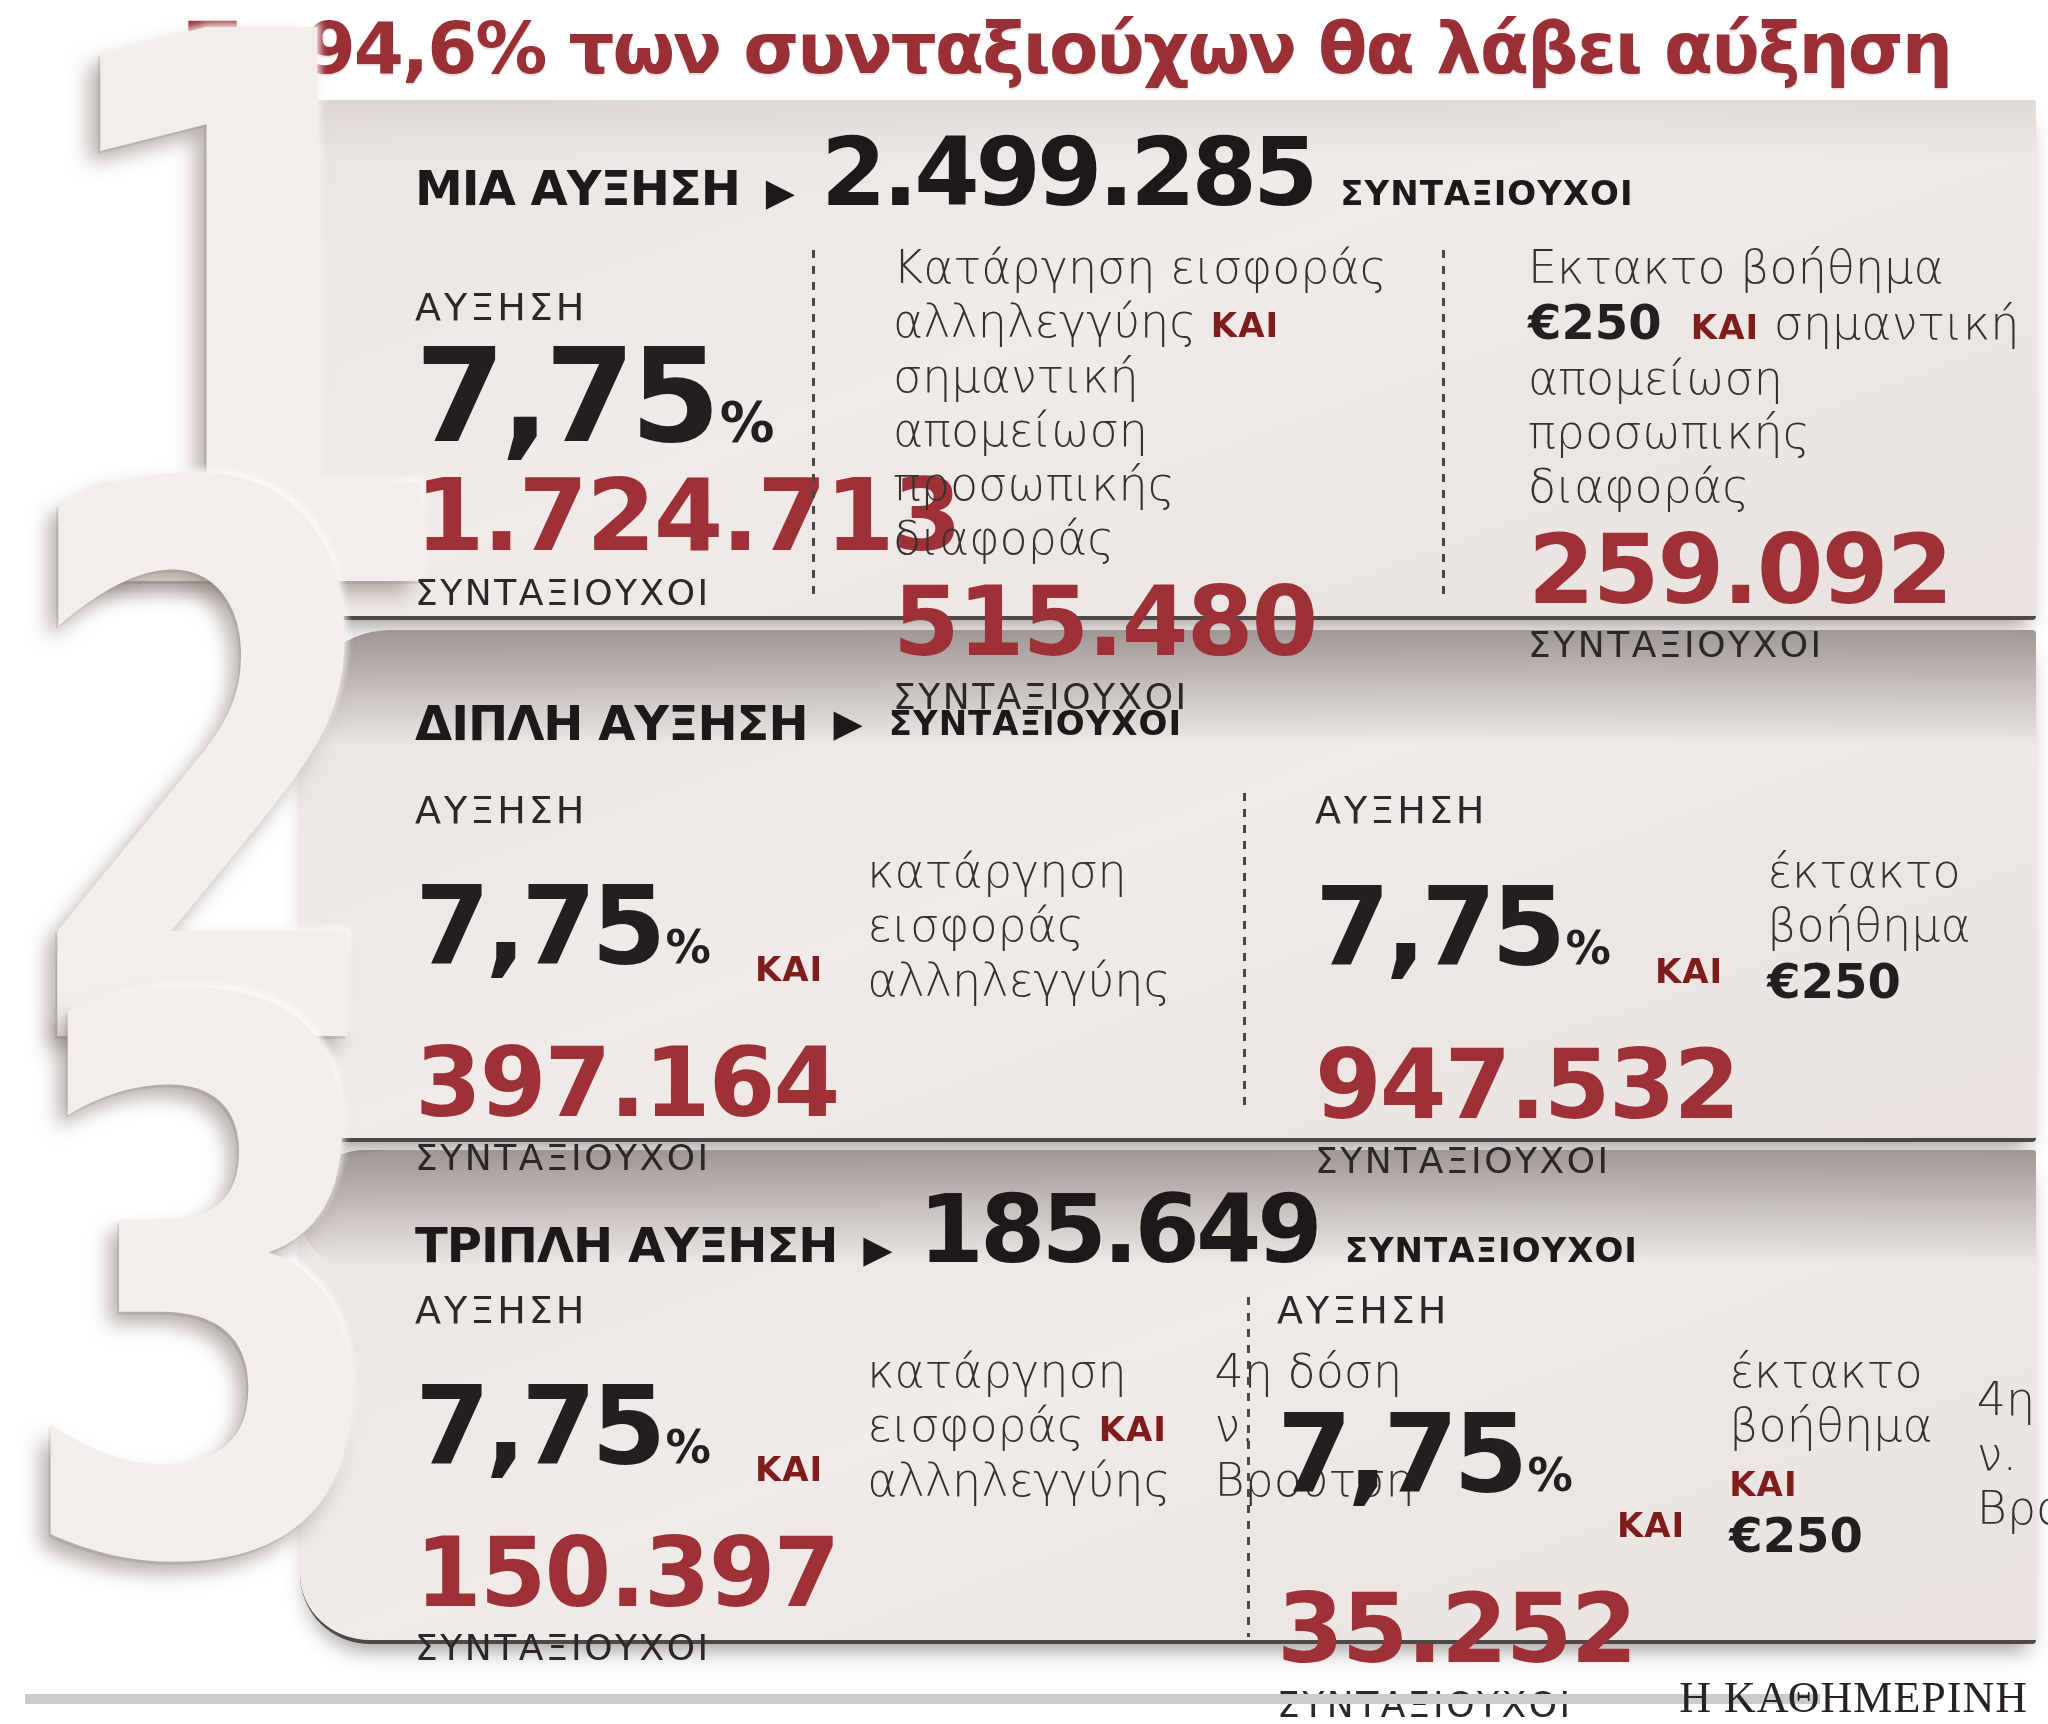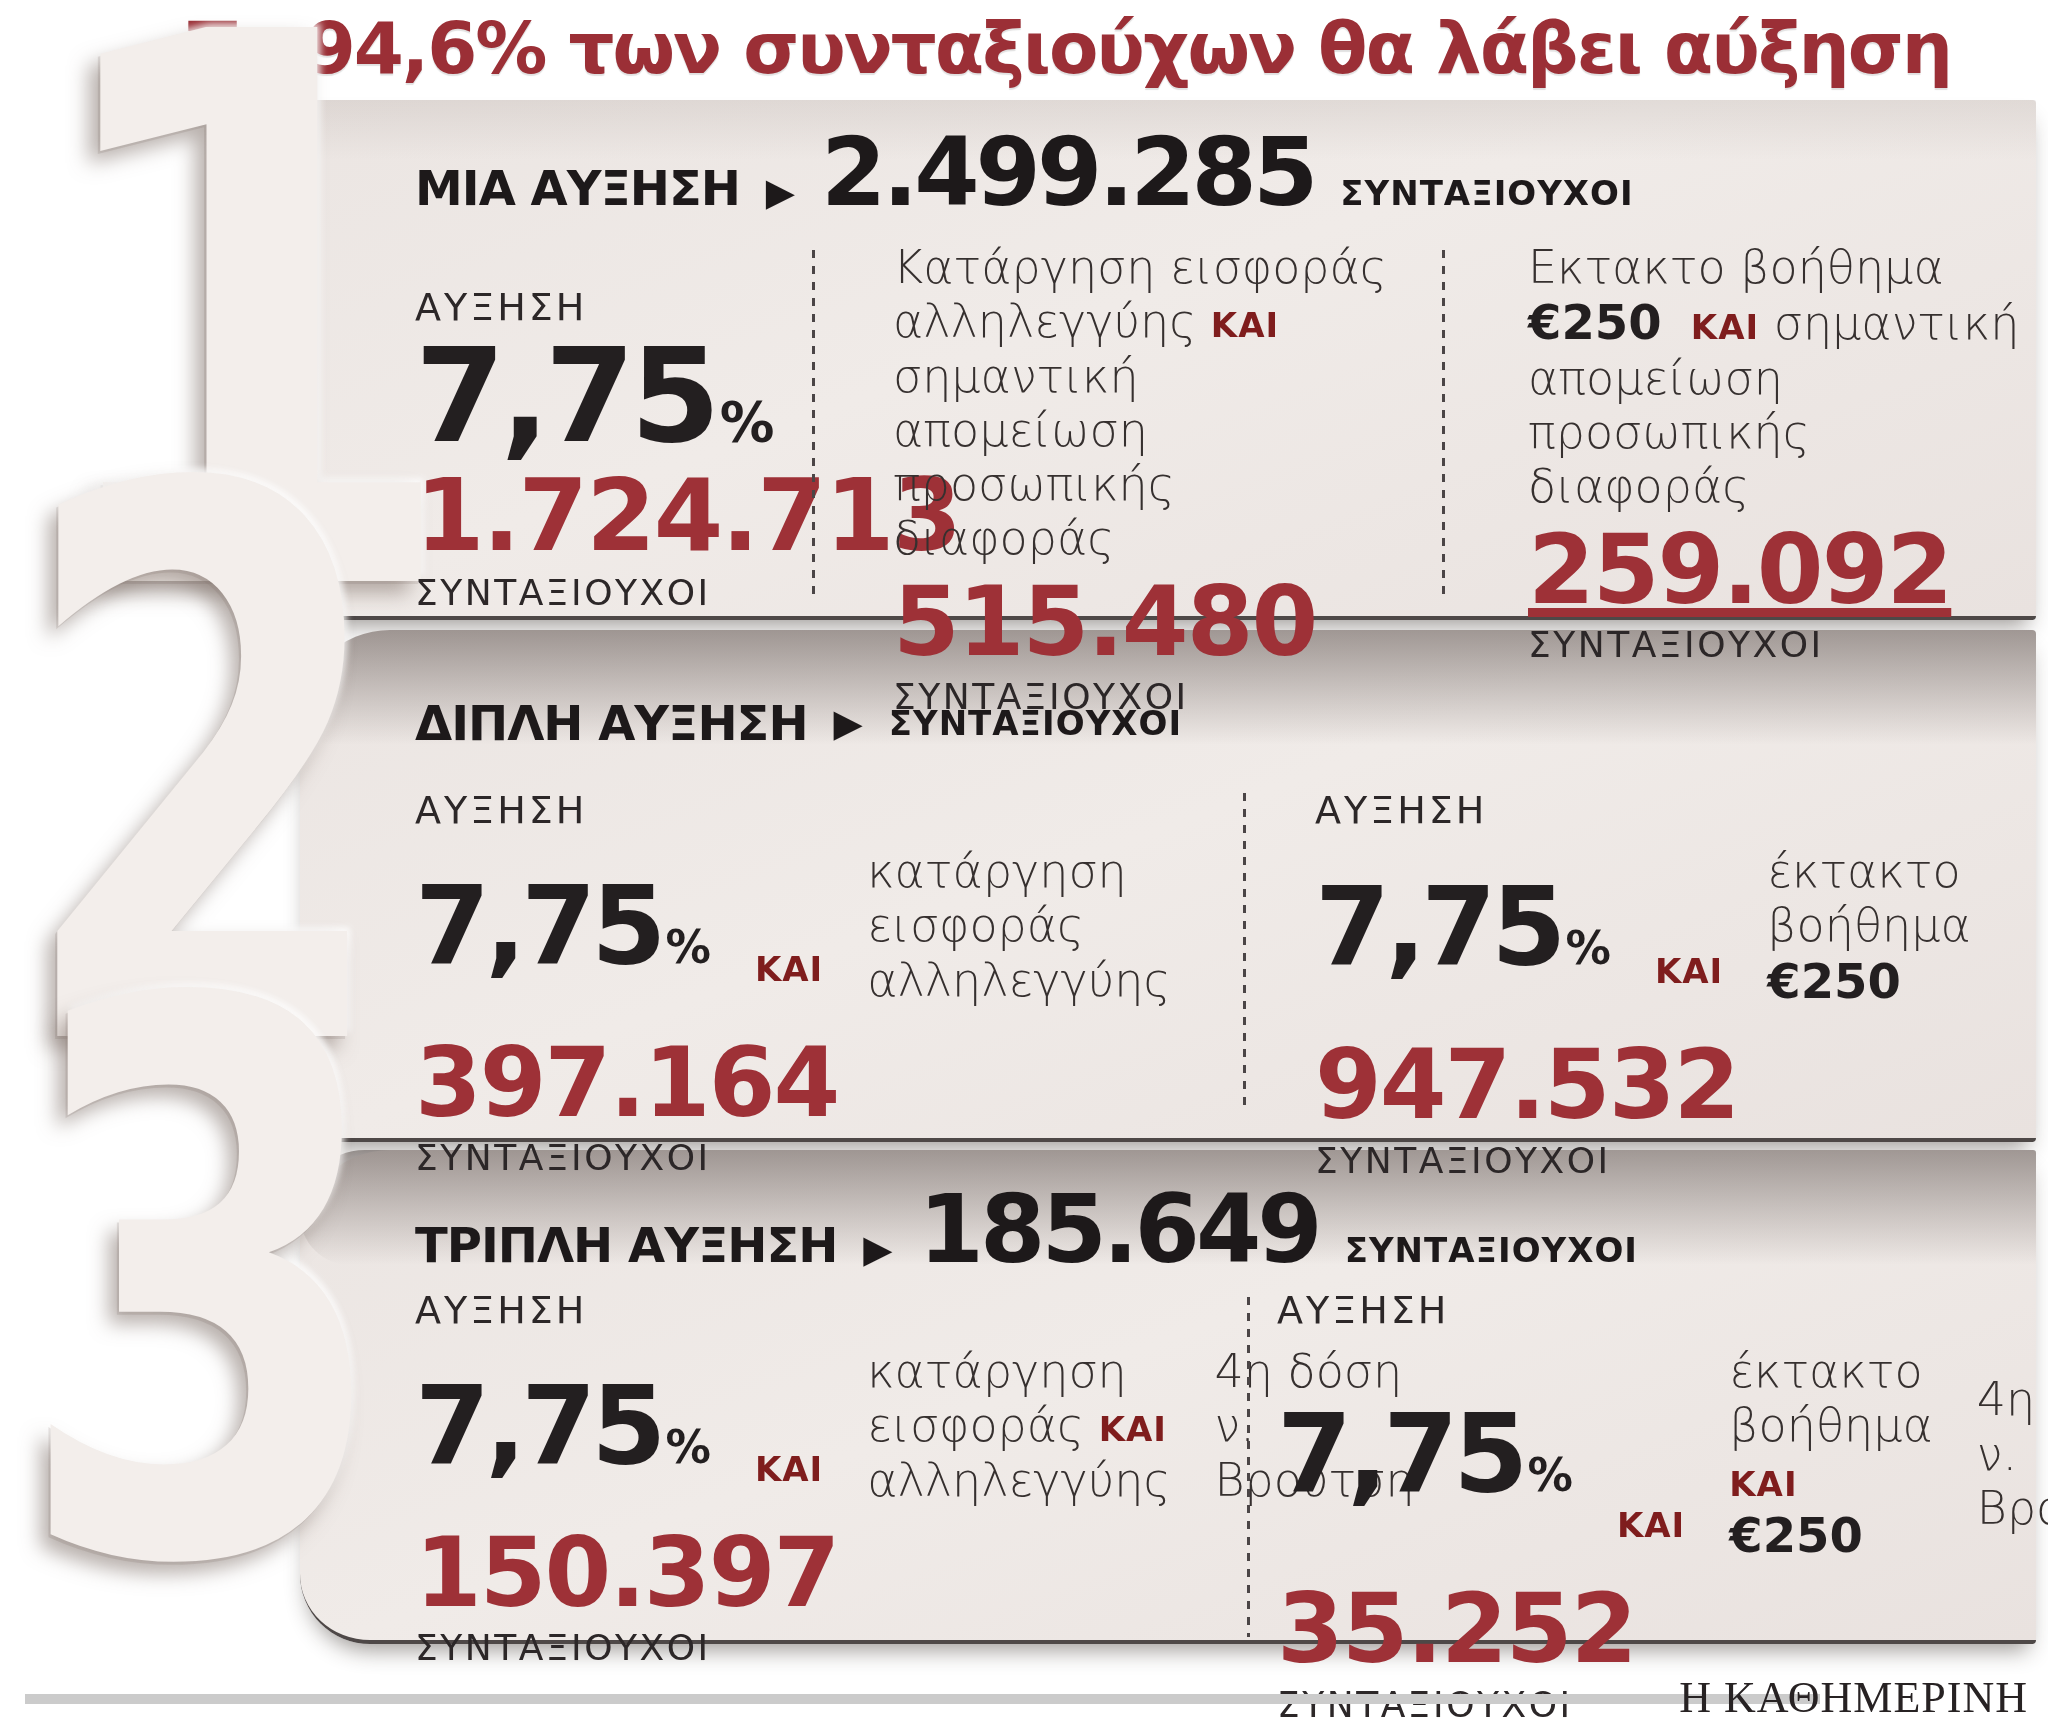--- a/index.html
+++ b/index.html
@@ -112,21 +112,21 @@
   <div class="col" style="left:893px;top:240px;width:515px;">
     <p class="desc mb14"><span>Κατάργηση εισφοράς αλληλεγγύης</span> <strong class="kai">ΚΑΙ</strong> <span>σημαντική απομείωση προσωπικής διαφοράς</span></p>
     <div class="count c-l" style="margin-bottom:10px;">515.480</div>
     <div class="unit">ΣΥΝΤΑΞΙΟΥΧΟΙ</div>
   </div>
 
   <div class="divider" id="div-s1b"></div>
 
   <div class="col" style="left:1528px;top:240px;width:500px;">
     <p class="desc mb14"><span class="block">Εκτακτο βοήθημα</span><strong class="money" style="font-size:48px;">€250</strong>&nbsp;&nbsp;<strong class="kai">ΚΑΙ</strong> <span>σημαντική απομείωση προσωπικής διαφοράς</span></p>
-    <div class="count c-l" style="margin-bottom:10px;text-decoration:underline;">259.092</div>
+    <div class="count c-l" style="margin-bottom:10px;">259.092</div>
     <div class="unit">ΣΥΝΤΑΞΙΟΥΧΟΙ</div>
   </div>
 
   <div class="sec-header" style="top:695px;align-items:center;">
     <span class="sec-label">ΔΙΠΛΗ ΑΥΞΗΣΗ</span>
     <span class="sec-arrow">▶</span>
     <span class="sec-unit">ΣΥΝΤΑΞΙΟΥΧΟΙ</span>
   </div>
 
   <div class="col" style="left:415px;top:788px;width:800px;">

